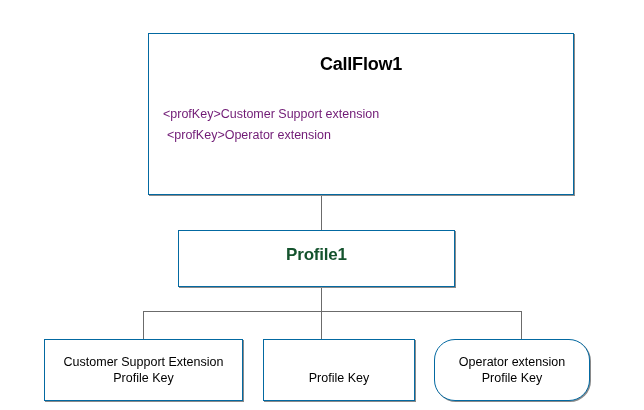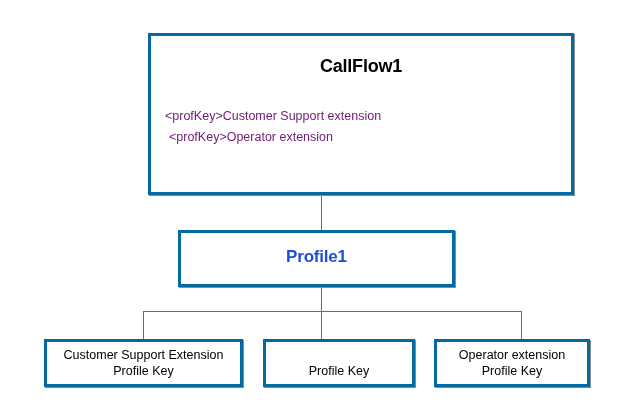--- a/index.html
+++ b/index.html
@@ -17,21 +17,21 @@
     width: 644px;
     height: 410px;
     background: #ffffff;
     overflow: hidden;
   }
 
   
   .node {
     position: absolute;
     background: #ffffff;
-    border: 3px solid #0369a1;
+    border: 1px solid #0369a1;
     box-sizing: border-box;
     box-shadow: 1px 1px 0 0 #8a8a8a;
   }
 
   
   #callflow-node {
     left: 148px;
     top: 33px;
     width: 426px;
     height: 162px;
@@ -71,33 +71,33 @@
     height: 57px;
   }
   #profile-title {
     position: absolute;
     left: 0;
     right: 0;
     top: 14px;
     text-align: center;
     font-size: 17px;
     font-weight: bold;
-    color: #1d4ed8;
+    color: #14532d;
     letter-spacing: -0.2px;
   }
 
   
   .leaf {
-    height: 48px;
+    height: 62px;
     top: 339px;
     padding-left: 43px;
   }
   #leaf-0 { left: 44px;  width: 199px; }
   #leaf-1 { left: 263px; width: 152px; }
-  #leaf-2 { left: 434px; width: 156px; }
+  #leaf-2 { left: 434px; width: 156px; border-radius: 21px; }
 
   .leaf-label {
     position: absolute;
     left: 4px;
     right: 4px;
     top: 50%;
     transform: translateY(-50%);
     text-align: center;
     font-size: 12.5px;
     line-height: 16px;

